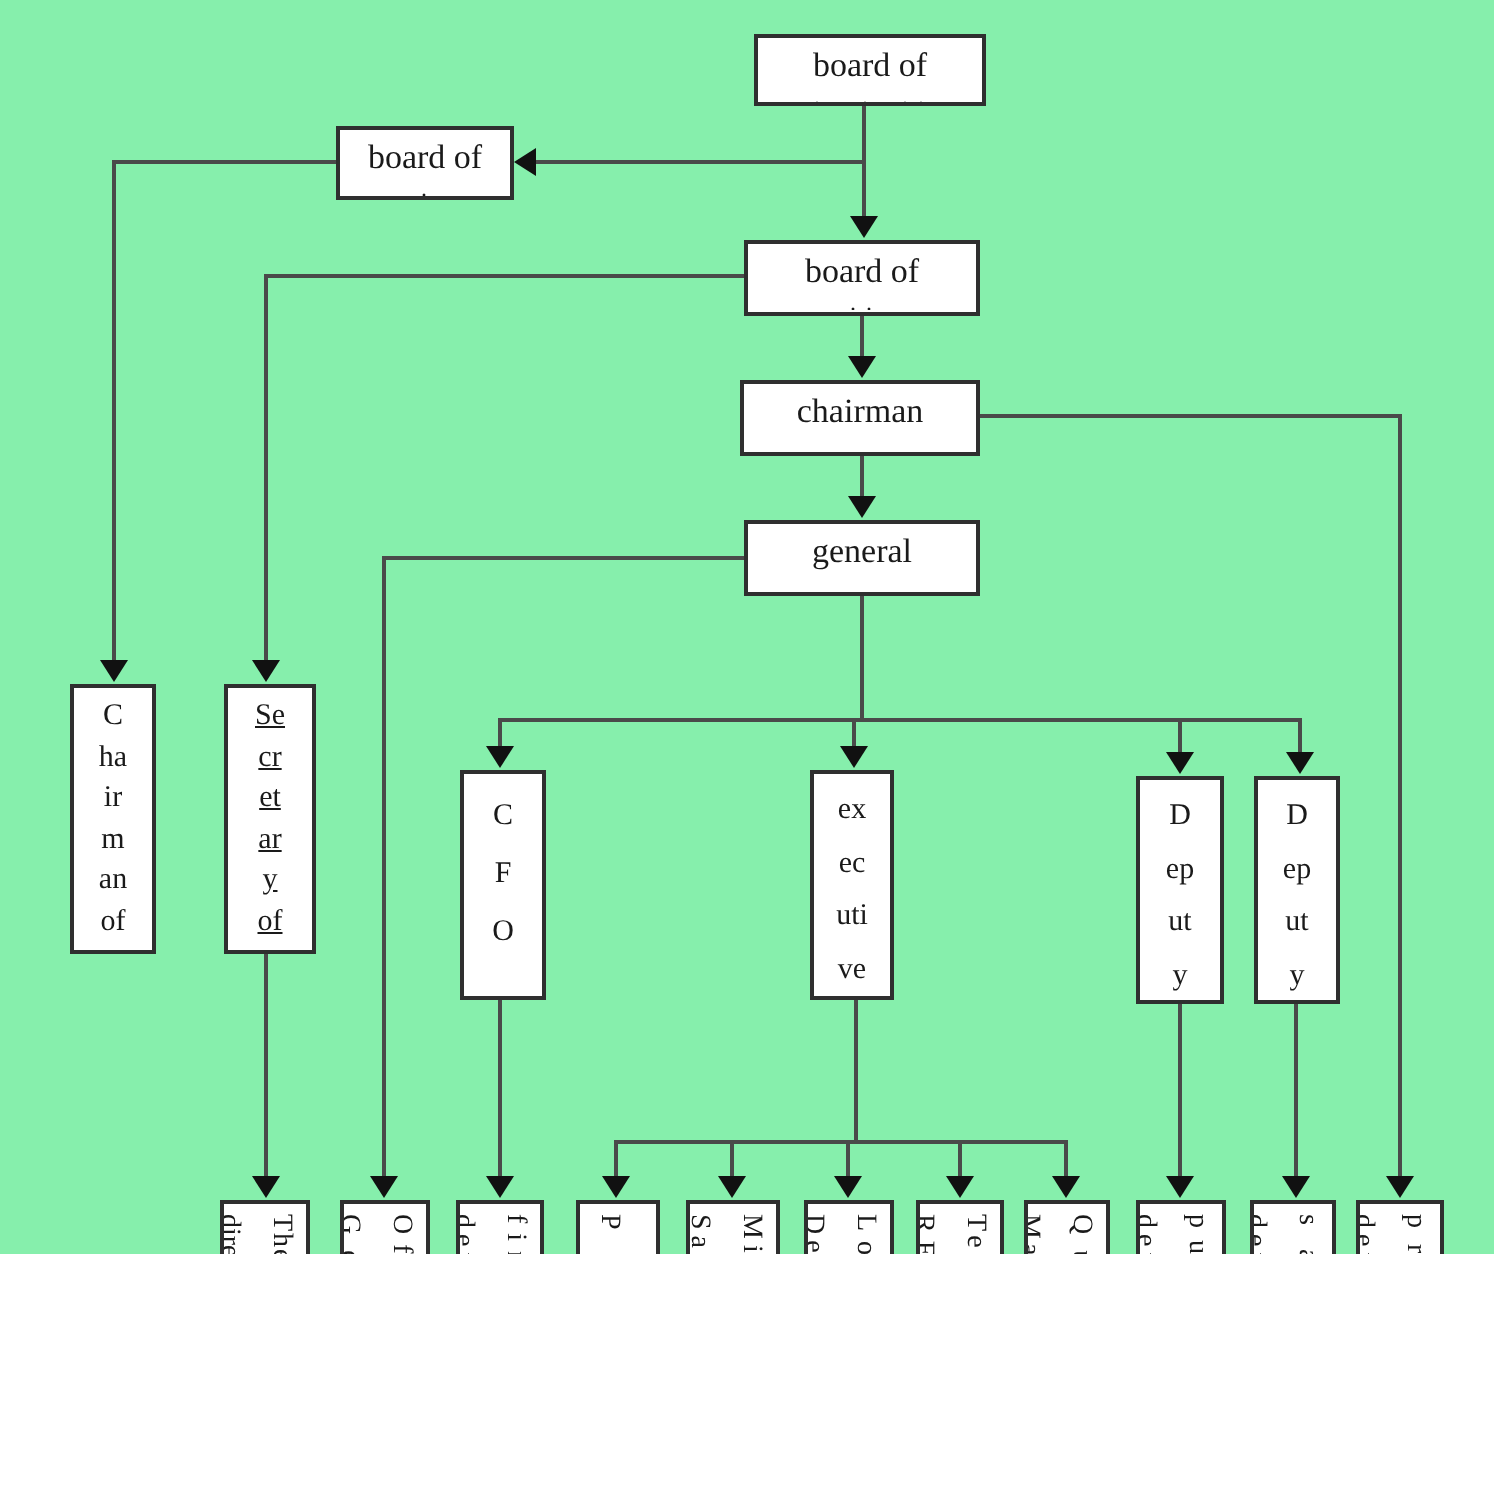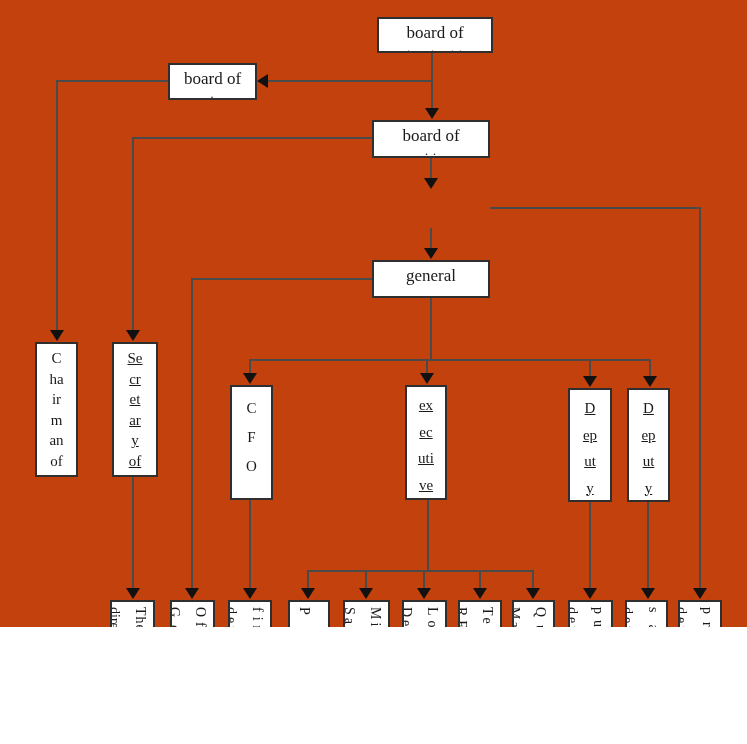--- a/index.html
+++ b/index.html
@@ -1,30 +1,30 @@
 <!DOCTYPE html>
 <html><head>
 <meta charset="utf-8">
 <style>
   html,body{margin:0;padding:0;background:#ffffff;}
   .canvas{
-    position:relative;width:747px;height:627px;background:#c2410c;
+    position:relative;width:747px;height:627px;background:#86efac;
     font-family:"Liberation Serif", serif;color:#1a1a1a;overflow:hidden;
   }
   
   .box{
     position:absolute;box-sizing:border-box;border:2px solid #2f2f2f;
     background:#ffffff;text-align:center;overflow:hidden;
   }
   .hbox .label{font-size:17px;line-height:21px;padding-top:3px;white-space:pre;}
   .hbox .sub{font-size:12px;line-height:10px;height:9px;overflow:hidden;white-space:pre;letter-spacing:1px;}
   .vcol{font-size:15px;white-space:pre-line;}
   .lh20{line-height:20.5px;padding-top:4px;}
   .lh29{line-height:29px;padding-top:7px;}
-  .lh27{line-height:26.5px;padding-top:5px;text-decoration:underline;}
+  .lh27{line-height:26.5px;padding-top:5px;}
   
   .vbox{position:absolute;top:600px;height:126px;box-sizing:border-box;
         border:2px solid #2f2f2f;background:#fff;overflow:hidden;}
   .rot{position:absolute;top:0;left:100%;width:122px;
        transform:rotate(90deg);transform-origin:0 0;font-size:14px;}
   .rot span{display:block;white-space:pre;line-height:26px;padding-left:5px;}
   .rot.single{left:calc(100% - 9px);}
   .rot.single span{line-height:30px;}
   .ls0{letter-spacing:0px;} .ls1{letter-spacing:1px;} .ls2{letter-spacing:2px;}
   .ls3{letter-spacing:3px;} .ls4{letter-spacing:4px;} .ls5{letter-spacing:5px;}
@@ -101,20 +101,23 @@
     <div class="label">board of</div>
     <div class="sub">.     .    . .</div>
   </div>
   <div class="box hbox" style="left:168px;top:63px;width:89px;height:37px;">
     <div class="label">board of</div>
     <div class="sub">.</div>
   </div>
   <div class="box hbox" style="left:372px;top:120px;width:118px;height:38px;">
     <div class="label">board of</div>
     <div class="sub">. .</div>
+  </div>
+  <div class="box hbox" style="left:370px;top:190px;width:120px;height:38px;">
+    <div class="label">chairman</div>
   </div>
   <div class="box hbox" style="left:372px;top:260px;width:118px;height:38px;">
     <div class="label">general</div>
   </div>
 
   <div class="box vcol lh20" style="left:35px;top:342px;width:43px;height:135px;"><span>C
 ha
 ir
 m
 an

